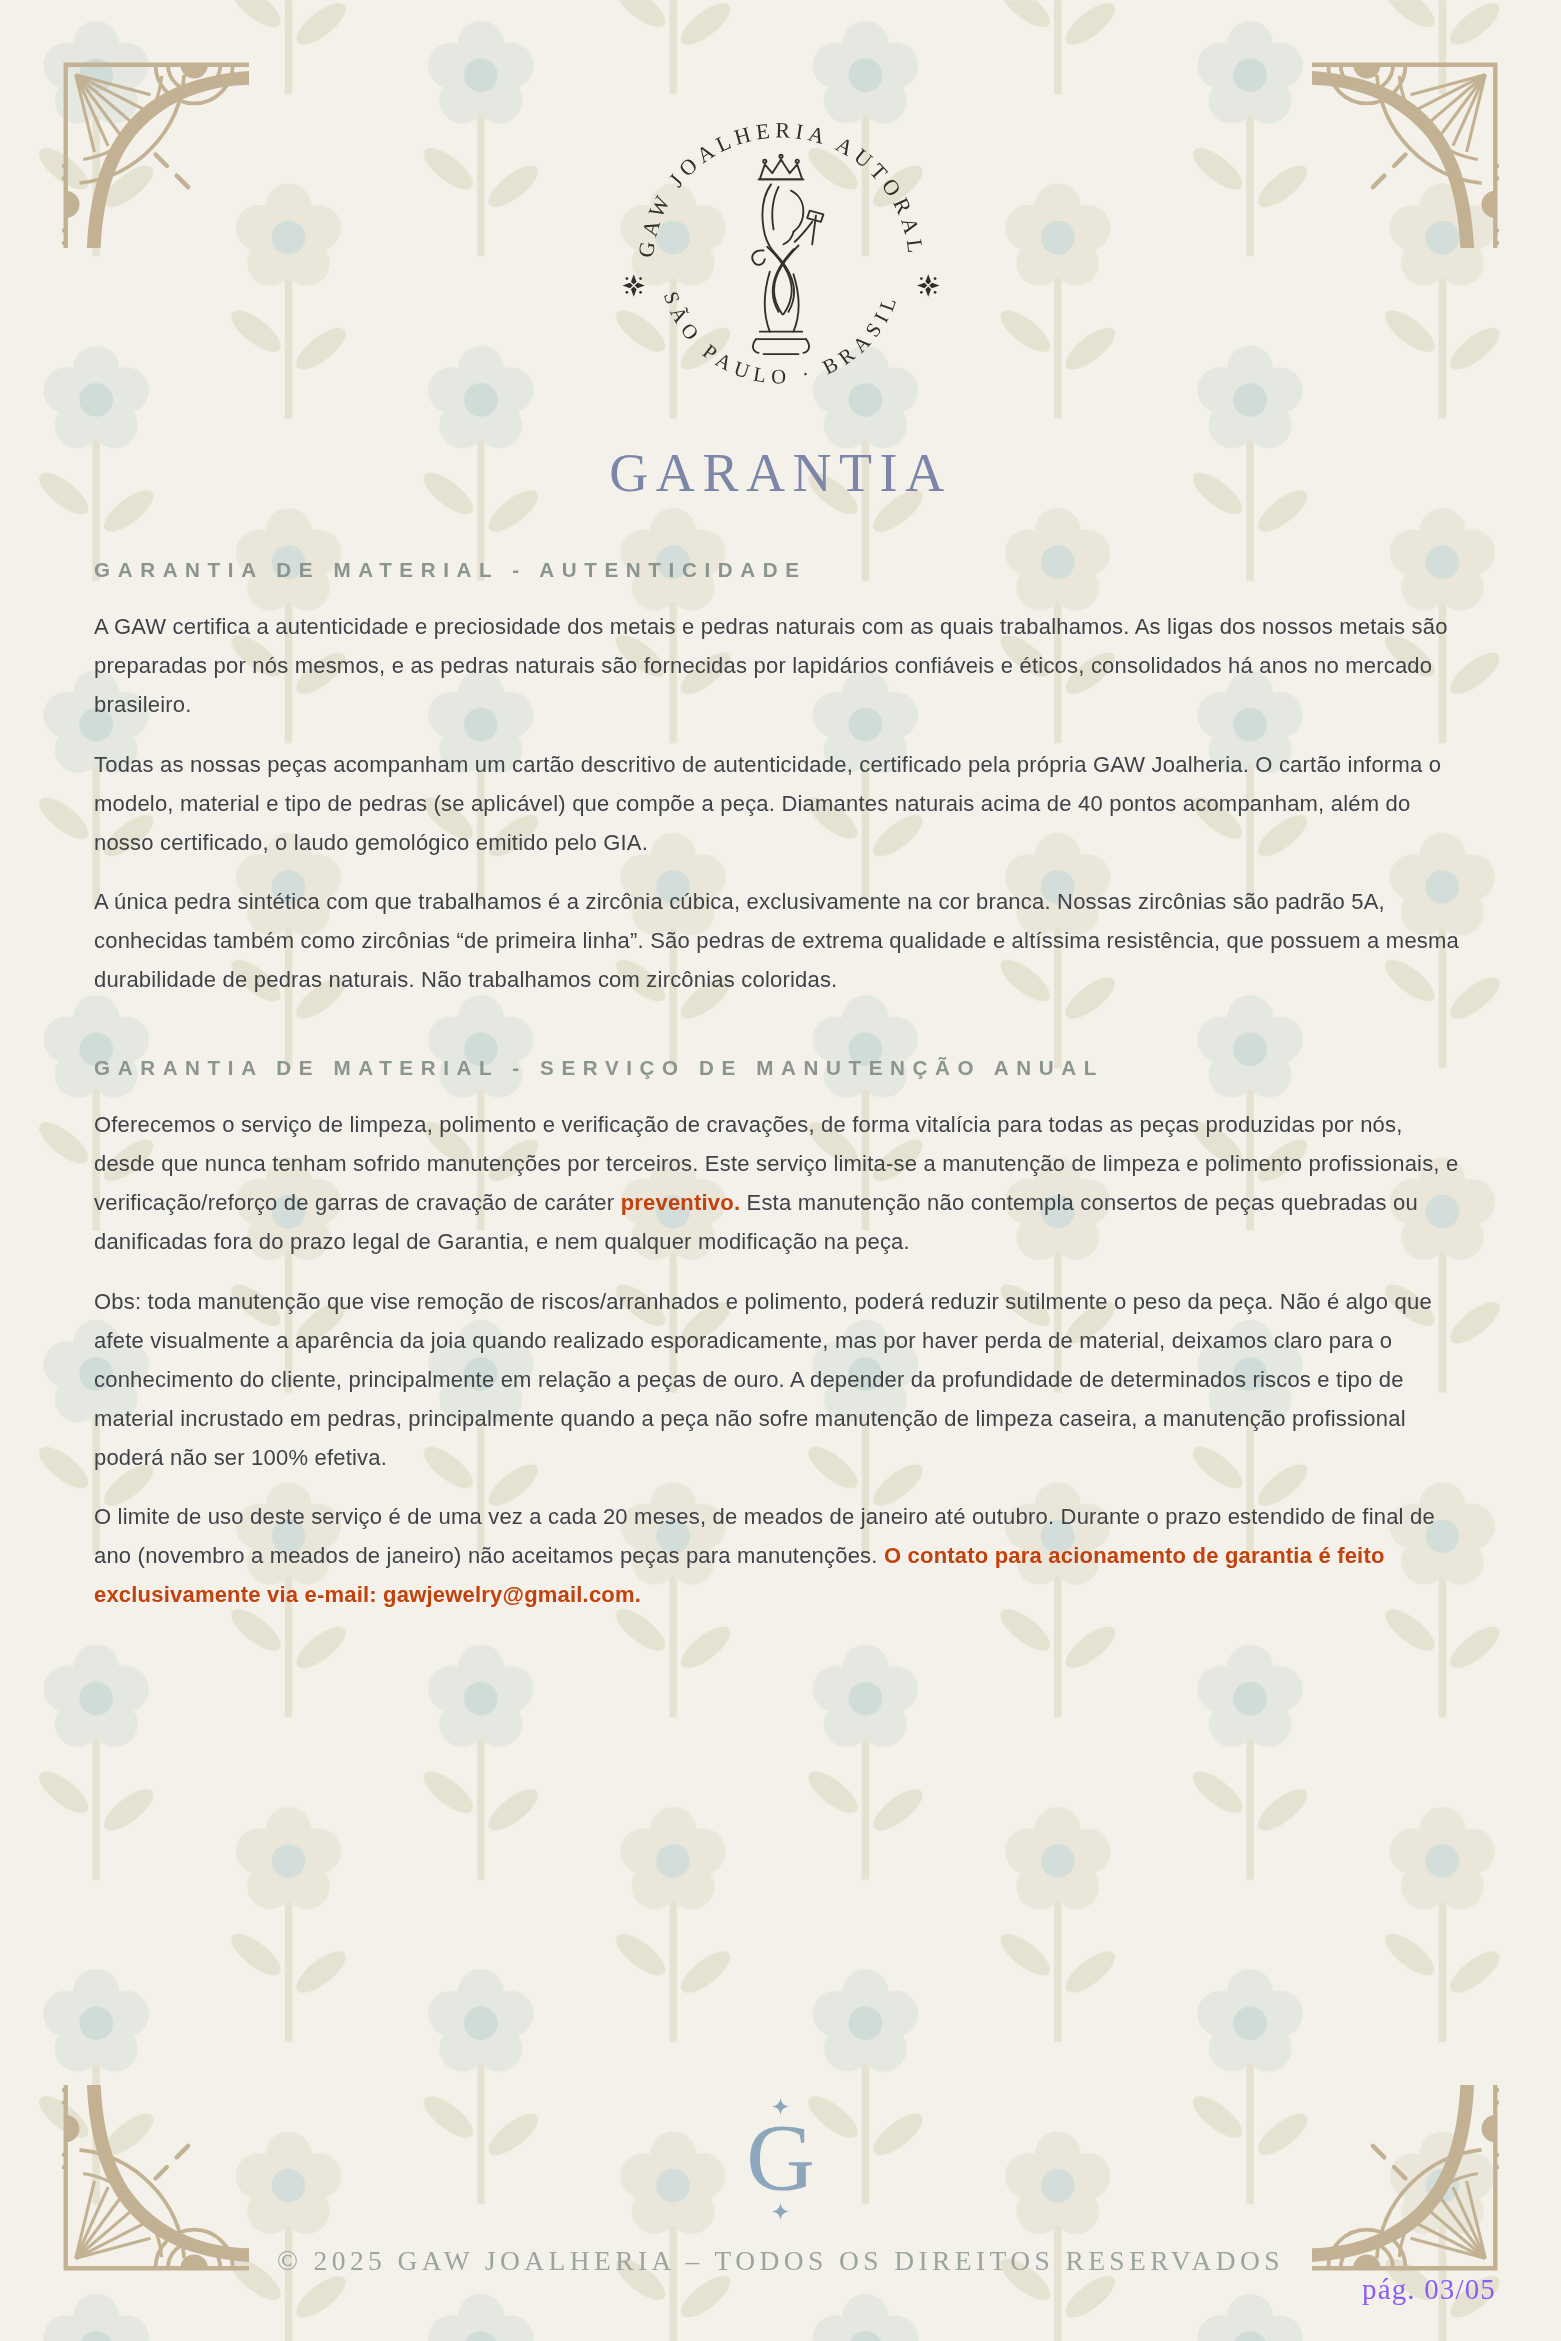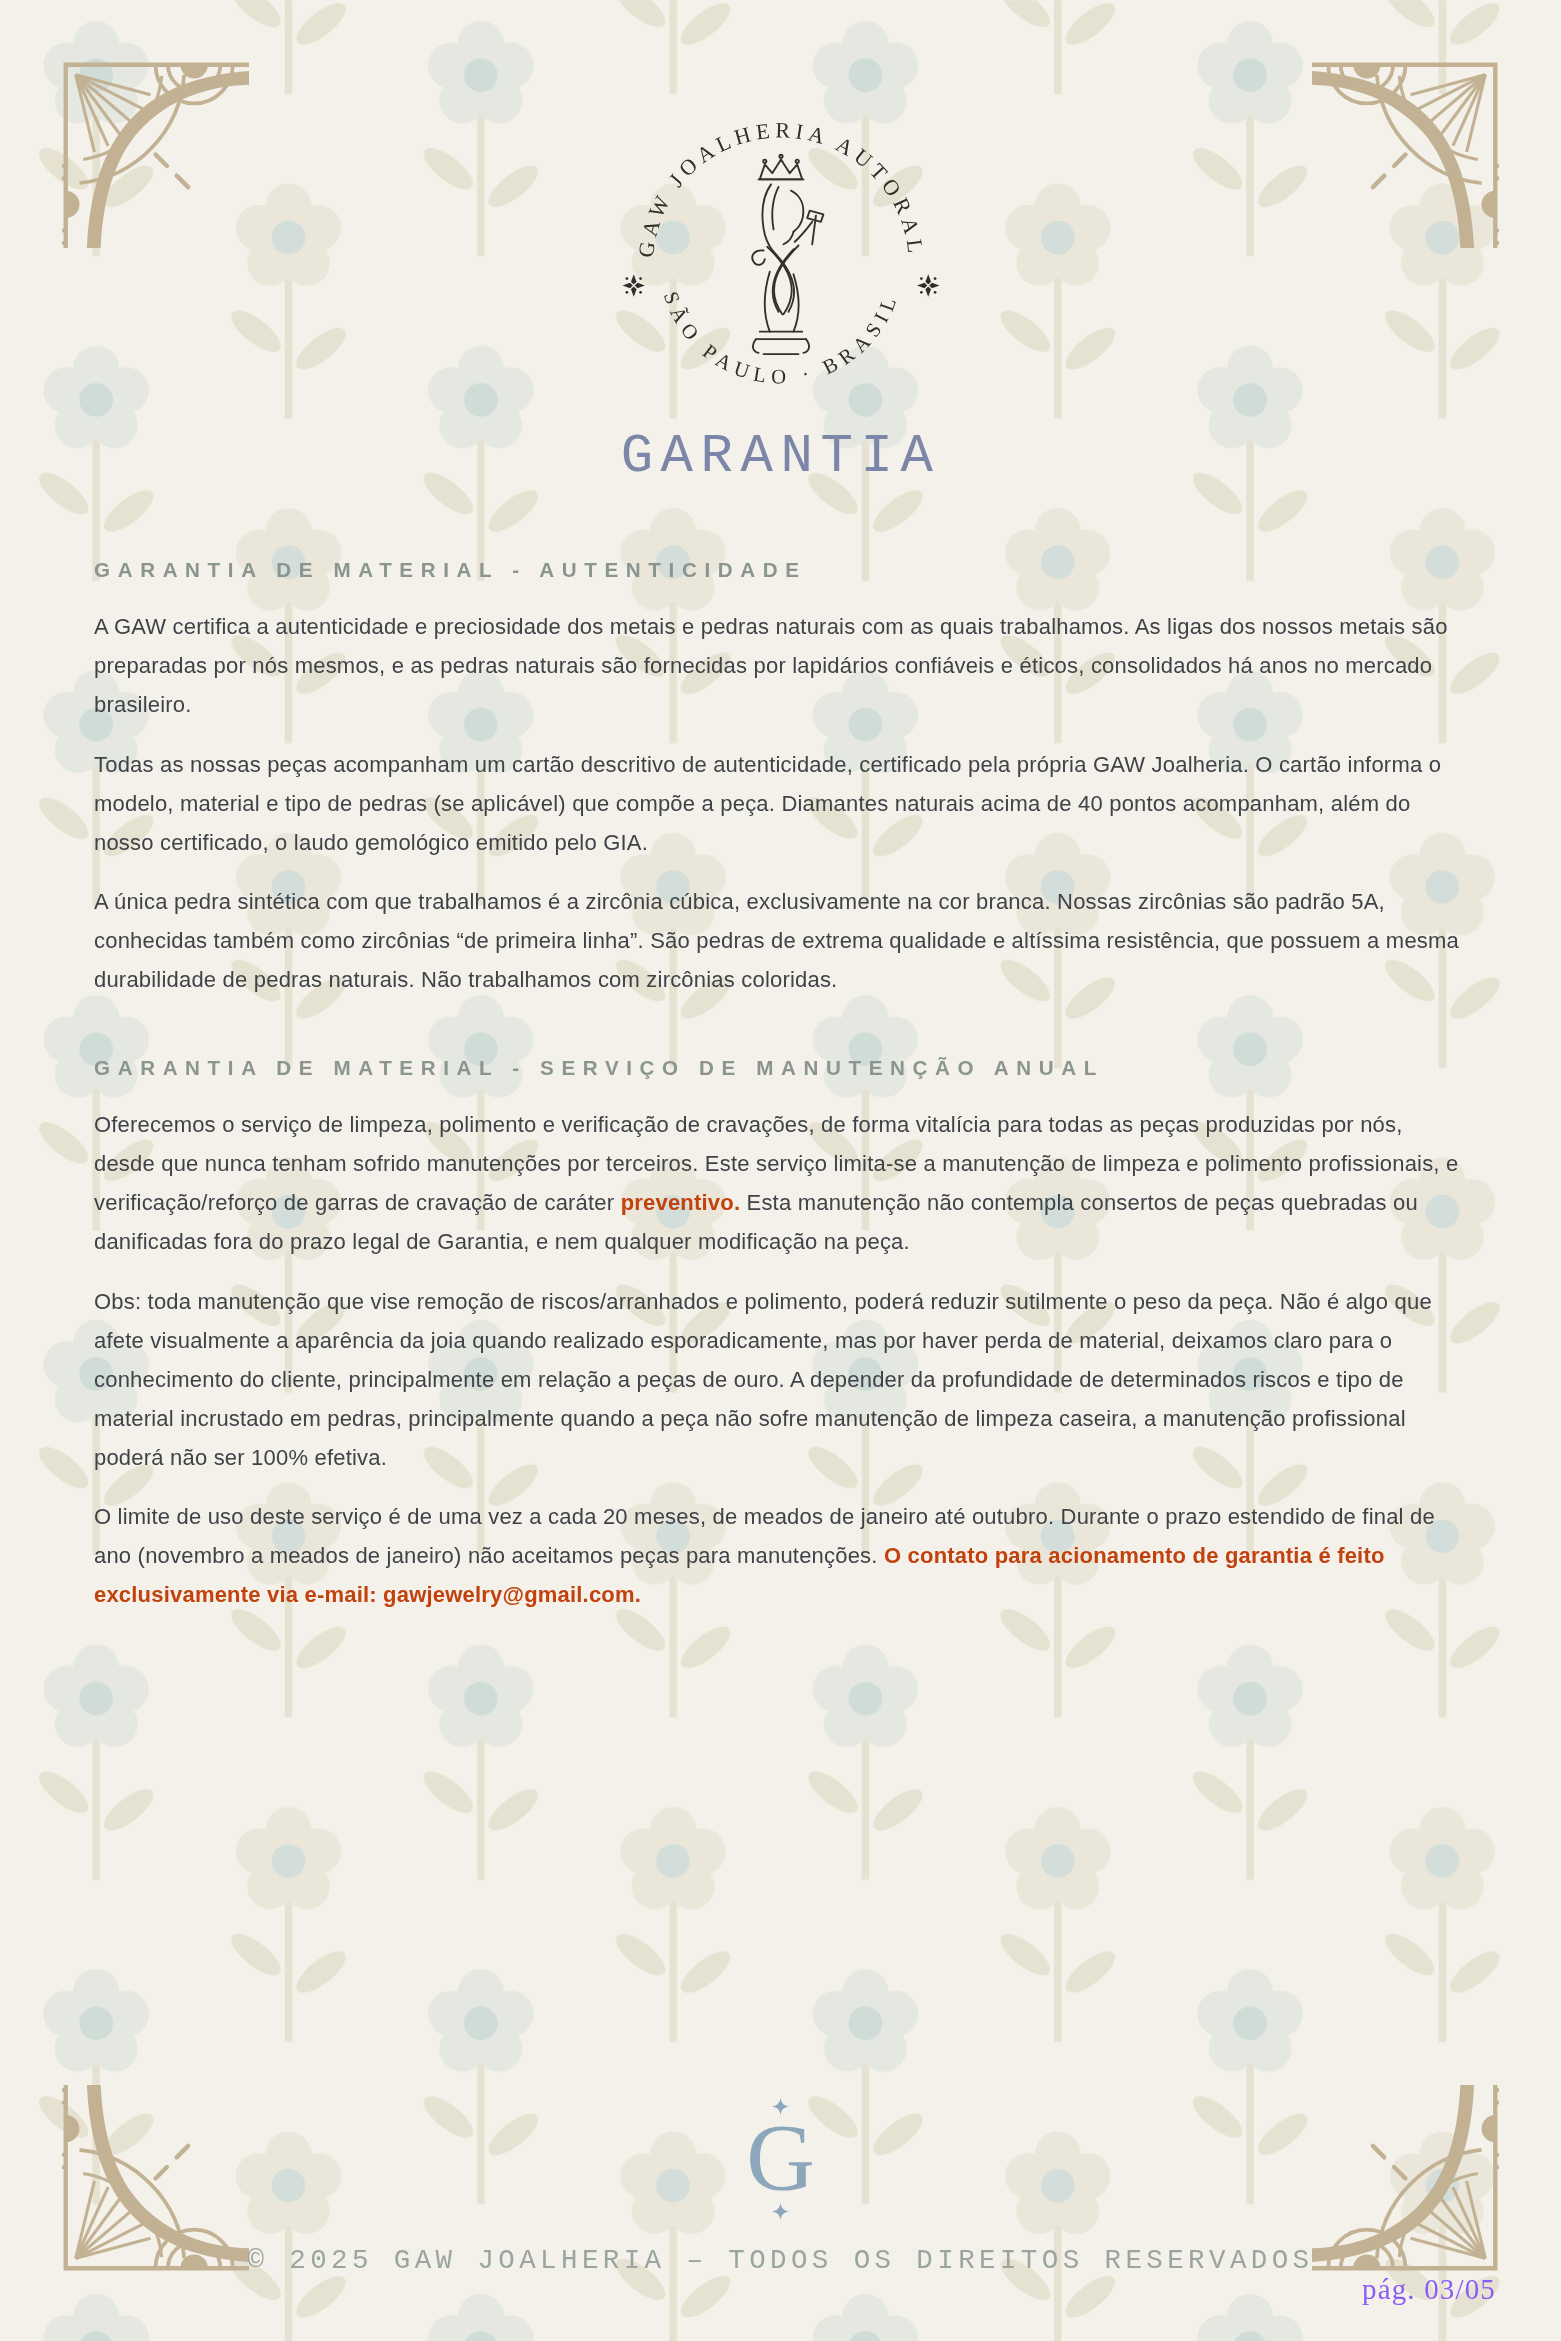--- a/index.html
+++ b/index.html
@@ -18,23 +18,23 @@
   .corner.tl{top:61px;left:62px;}
   .corner.tr{top:61px;right:62px;transform:scaleX(-1);}
   .corner.bl{bottom:70px;left:62px;transform:scaleY(-1);}
   .corner.br{bottom:70px;right:62px;transform:scale(-1,-1);}
 
   
   .logo-wrap{position:absolute;top:122px;left:50%;transform:translateX(-50%);}
 
   
   .doc-title{
-    position:absolute;top:426px;left:0;right:0;margin:0;
+    position:absolute;top:426px;left:0;right:0;margin:16px;
     text-align:center;
-    font-family:Liberation Mono, monospace;
+    font-family:Liberation Serif, serif;
     font-weight:400;
     font-size:54px;
     letter-spacing:.14em;
     color:#7b86a8;
   }
 
   
   .content{position:absolute;top:541px;left:94px;width:1371px;}
   .content h2{
     margin:17px 0 25px 0;
@@ -57,21 +57,21 @@
   .monogram-block{position:absolute;top:2096px;left:0;right:0;text-align:center;color:#8ca7bc;}
   .monogram-block .spark{display:block;margin:0 auto;}
   .monogram{
     font-family:"Liberation Serif", serif;
     font-size:95px;line-height:74px;
     color:#8ca7bc;display:block;margin:3.7px auto 6.2px;
   }
   .copyright{
     position:absolute;top:2245px;left:0;right:0;margin:0;
     text-align:center;
-    font-family:Liberation Mono, monospace;
+    font-family:Liberation Serif, serif;
     font-size:27.5px;
     letter-spacing:.16em;
     color:#9aa59f;
   }
   .pagenum{
     position:absolute;top:2273px;right:65px;margin:0;
     font-family:"Liberation Serif", serif;
     font-size:29px;
     letter-spacing:.04em;
     color:#8b5cf6;

